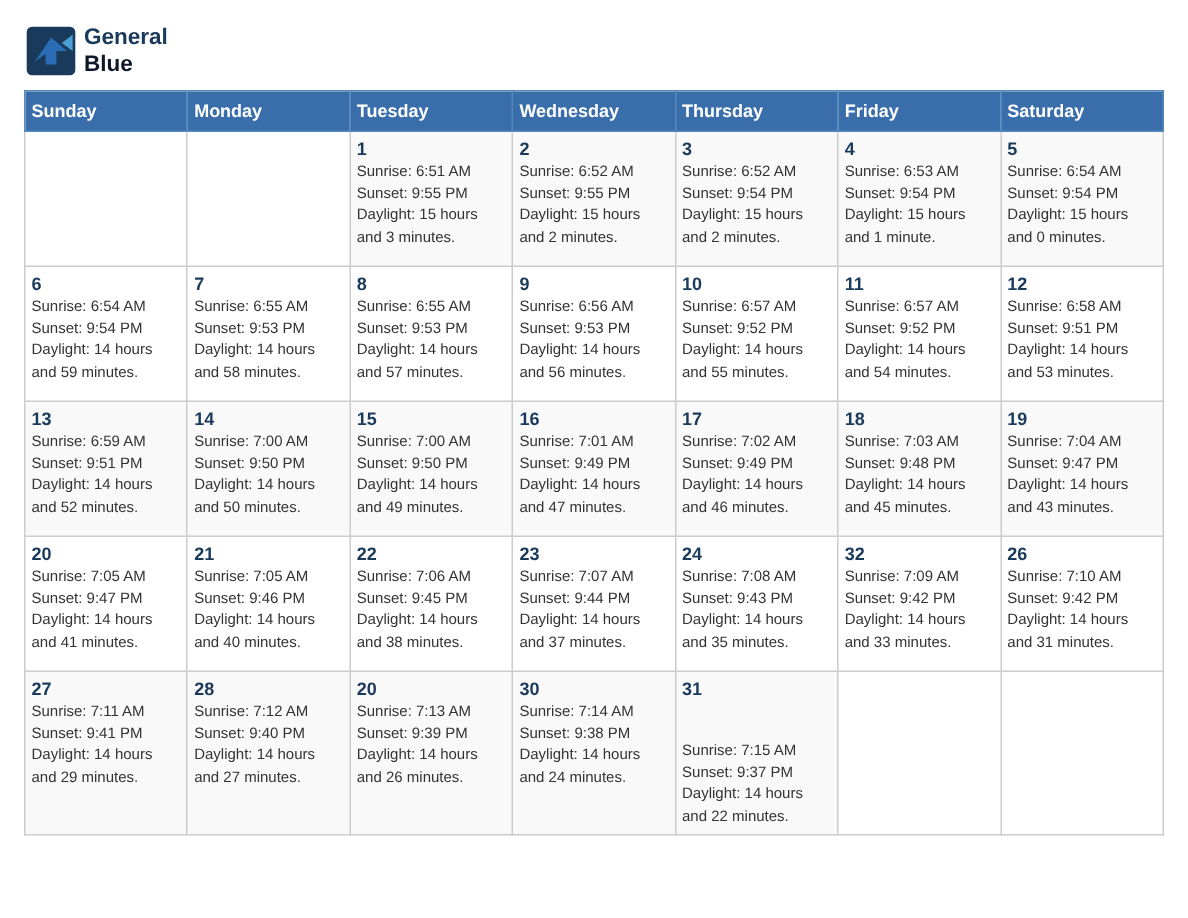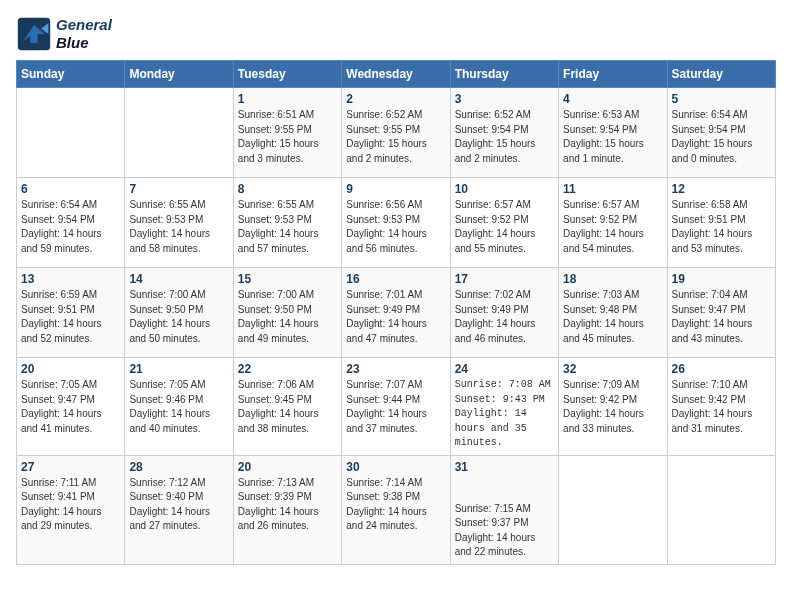--- a/index.html
+++ b/index.html
@@ -19,21 +19,20 @@
     .logo {
       display: flex;
       align-items: center;
       gap: 4px;
     }
     .logo-text {
       font-size: 15px;
       font-weight: bold;
       color: #1a3a5c;
       line-height: 1.2;
-      font-style: italic;
     }
     .logo-blue { color: #0f172a; }
     .logo-icon {
       width: 36px;
       height: 36px;
     }
     .title-block { text-align: right; }
     .month-title {
       font-size: 38px;
       font-weight: bold;
@@ -254,21 +253,21 @@
 Daylight: 14 hours and 38 minutes.</div>
         </td>
         <td>
           <span class="day-num">23</span>
           <div class="day-info" style="white-space: pre-line;">Sunrise: 7:07 AM
 Sunset: 9:44 PM
 Daylight: 14 hours and 37 minutes.</div>
         </td>
         <td>
           <span class="day-num">24</span>
-          <div class="day-info" style="white-space: pre-line; font-family: Liberation Mono, monospace;">Sunrise: 7:08 AM
+          <div class="day-info" style="white-space: pre-line;">Sunrise: 7:08 AM
 Sunset: 9:43 PM
 Daylight: 14 hours and 35 minutes.</div>
         </td>
         <td>
           <span class="day-num">32</span>
           <div class="day-info" style="white-space: pre-line;">Sunrise: 7:09 AM
 Sunset: 9:42 PM
 Daylight: 14 hours and 33 minutes.</div>
         </td>
         <td>

